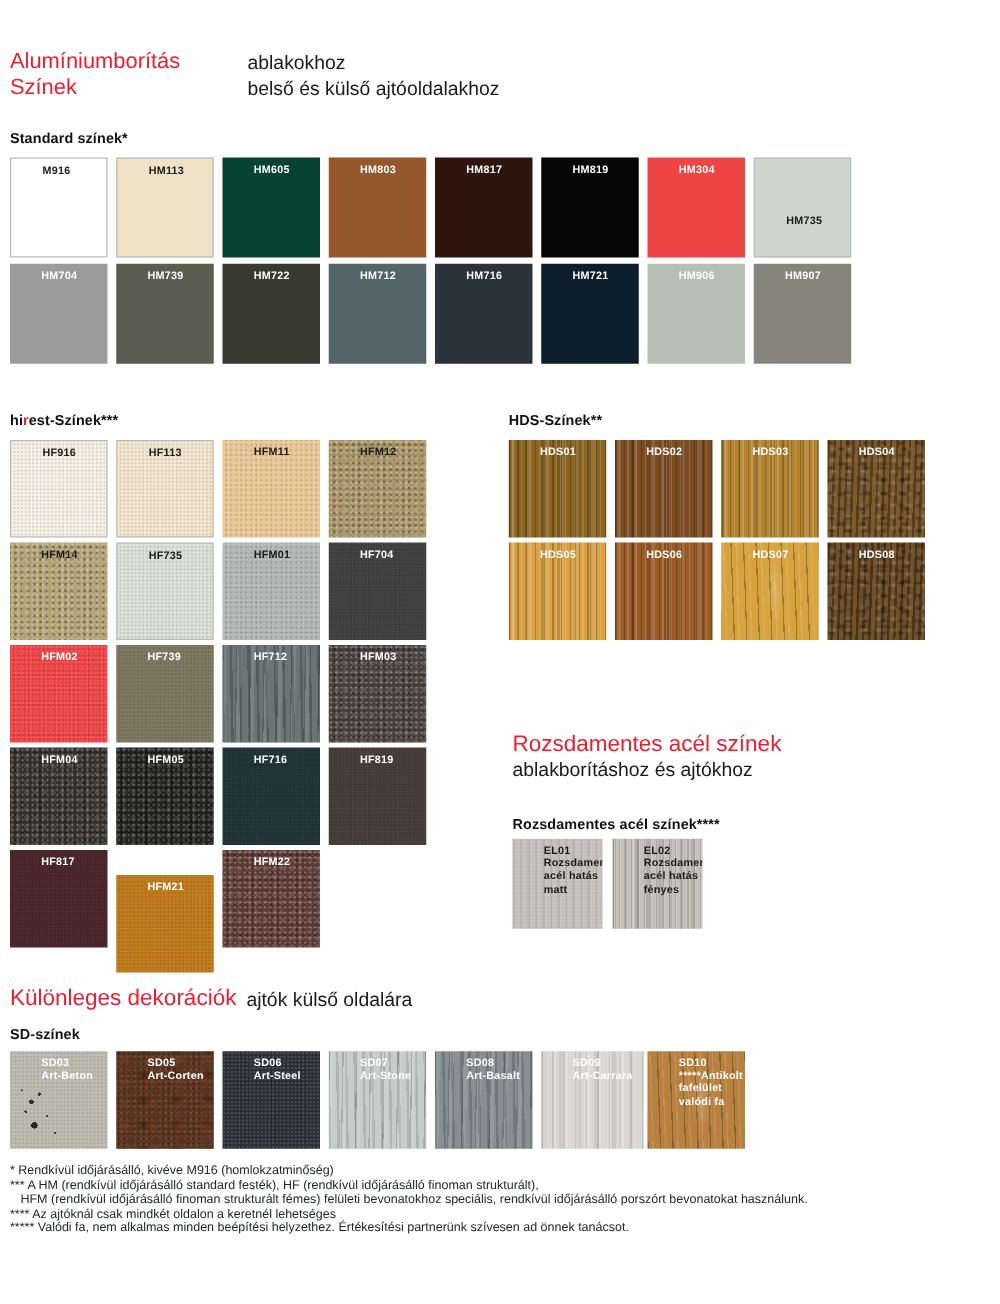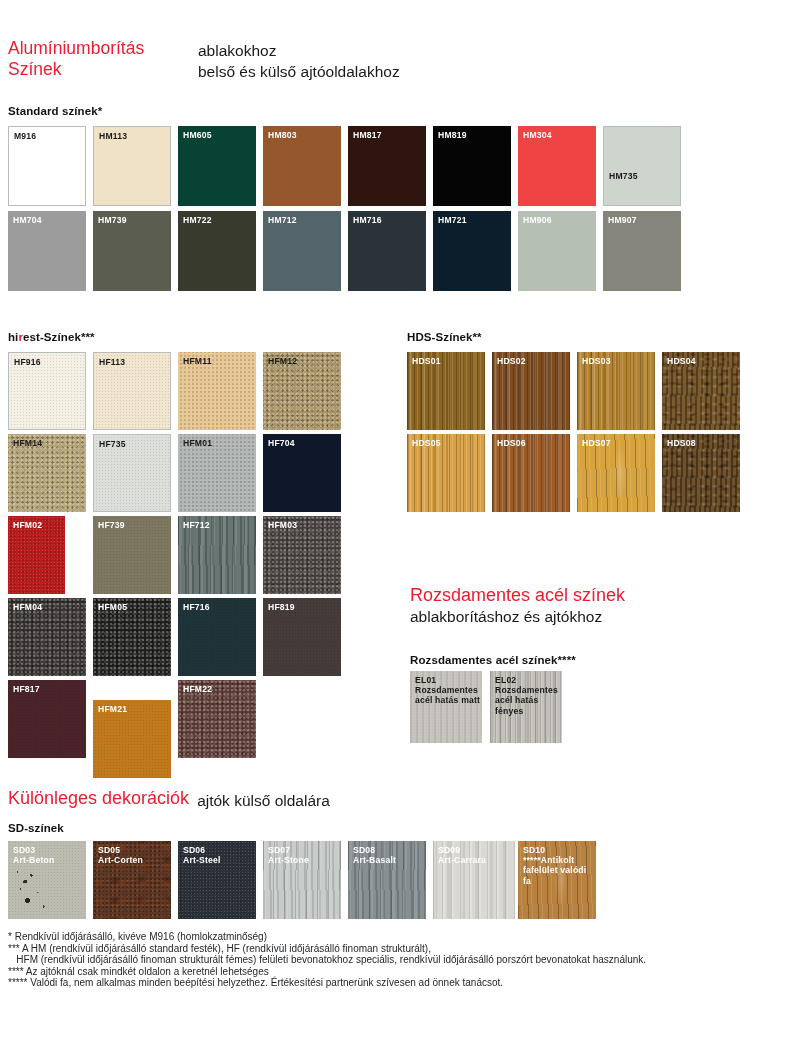--- a/index.html
+++ b/index.html
@@ -13,21 +13,21 @@
   
   .banner{position:absolute;display:flex;align-items:flex-start;}
   .banner-red{color:#ed1c2e;font-size:17.5px;line-height:21px;font-weight:400;white-space:pre-line;}
   .banner-black{color:#1a1a1a;font-size:15.5px;line-height:21px;font-weight:400;white-space:pre-line;}
   .banner-red.big{font-size:18px;}
 
   .sec-title{position:absolute;font-size:11.5px;font-weight:bold;color:#111;letter-spacing:.1px;}
   .sec-title .red{color:#ed1c2e;}
 
   
-  .sw{position:absolute;box-sizing:border-box;overflow:hidden;}
+  .sw{position:absolute;box-sizing:border-box;overflow:hidden;padding-left:20px;}
   .sw .lbl{
     position:relative;z-index:3;
     font-size:8.6px;font-weight:bold;line-height:10.2px;
     padding:4px 0 0 5px;letter-spacing:.2px;white-space:pre-line;
   }
   .sw.bordered{border:1px solid #b9bcbd;}
   .tex{position:absolute;inset:0;z-index:1;}
 
   
   .tex.speck{
@@ -225,25 +225,25 @@
         <div class="lbl" style="color: rgb(26, 26, 26);">HFM14</div>
       </div>
       <div class="sw bordered" style="left: 93px; top: 434px; width: 78px; height: 78px; background: rgb(221, 224, 218);">
         <div class="tex fine"></div>
         <div class="lbl" style="color: rgb(26, 26, 26);">HF735</div>
       </div>
       <div class="sw" style="left: 178px; top: 434px; width: 78px; height: 78px; background: rgb(178, 183, 181);">
         <div class="tex speck"></div>
         <div class="lbl" style="color: rgb(26, 26, 26);">HFM01</div>
       </div>
-      <div class="sw" style="left: 263px; top: 434px; width: 78px; height: 78px; background: #0f172a;">
+      <div class="sw" style="left: 263px; top: 434px; width: 78px; height: 78px; background: #404040;">
         <div class="tex fine"></div>
         <div class="lbl" style="color: rgb(255, 255, 255);">HF704</div>
       </div>
-      <div class="sw" style="left: 8px; top: 516px; width: 57px; height: 78px; background: #b91c1c;">
+      <div class="sw" style="left: 8px; top: 516px; width: 78px; height: 78px; background: #ef4444;">
         <div class="tex speck"></div>
         <div class="lbl" style="color: rgb(255, 255, 255);">HFM02</div>
       </div>
       <div class="sw" style="left: 93px; top: 516px; width: 78px; height: 78px; background: rgb(125, 119, 96);">
         <div class="tex fine"></div>
         <div class="lbl" style="color: rgb(255, 255, 255);">HF739</div>
       </div>
       <div class="sw" style="left: 178px; top: 516px; width: 78px; height: 78px; background: rgb(92, 106, 104);">
         <div class="tex stoneh"></div>
         <div class="lbl" style="color: rgb(255, 255, 255);">HF712</div>

